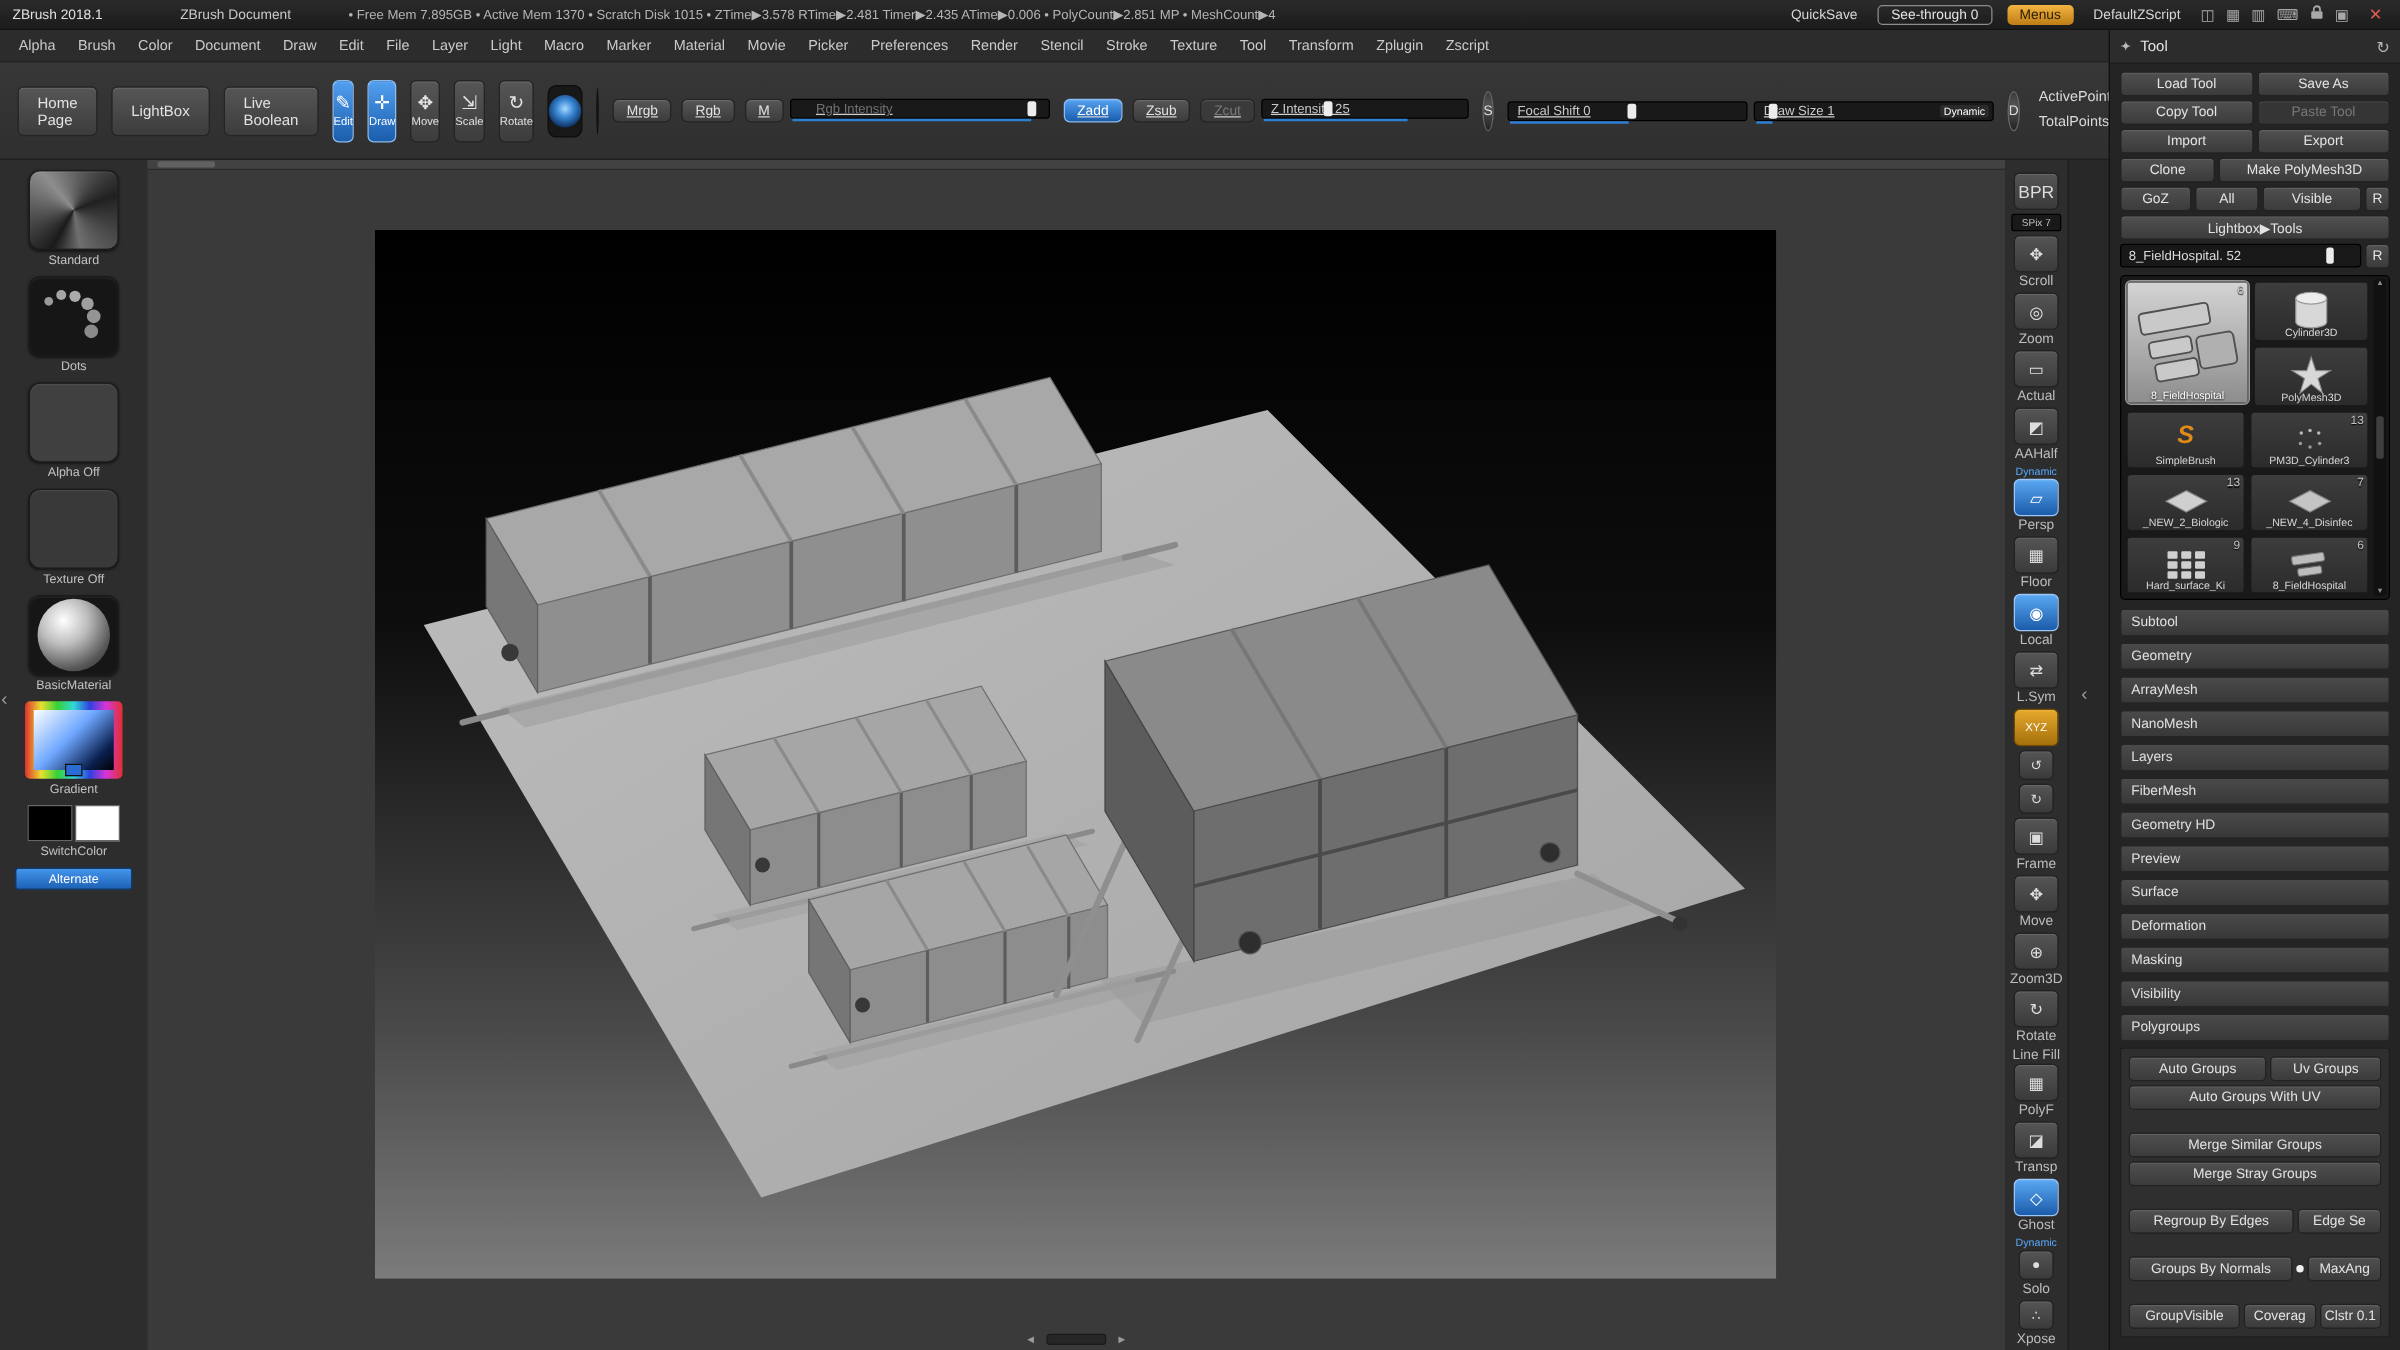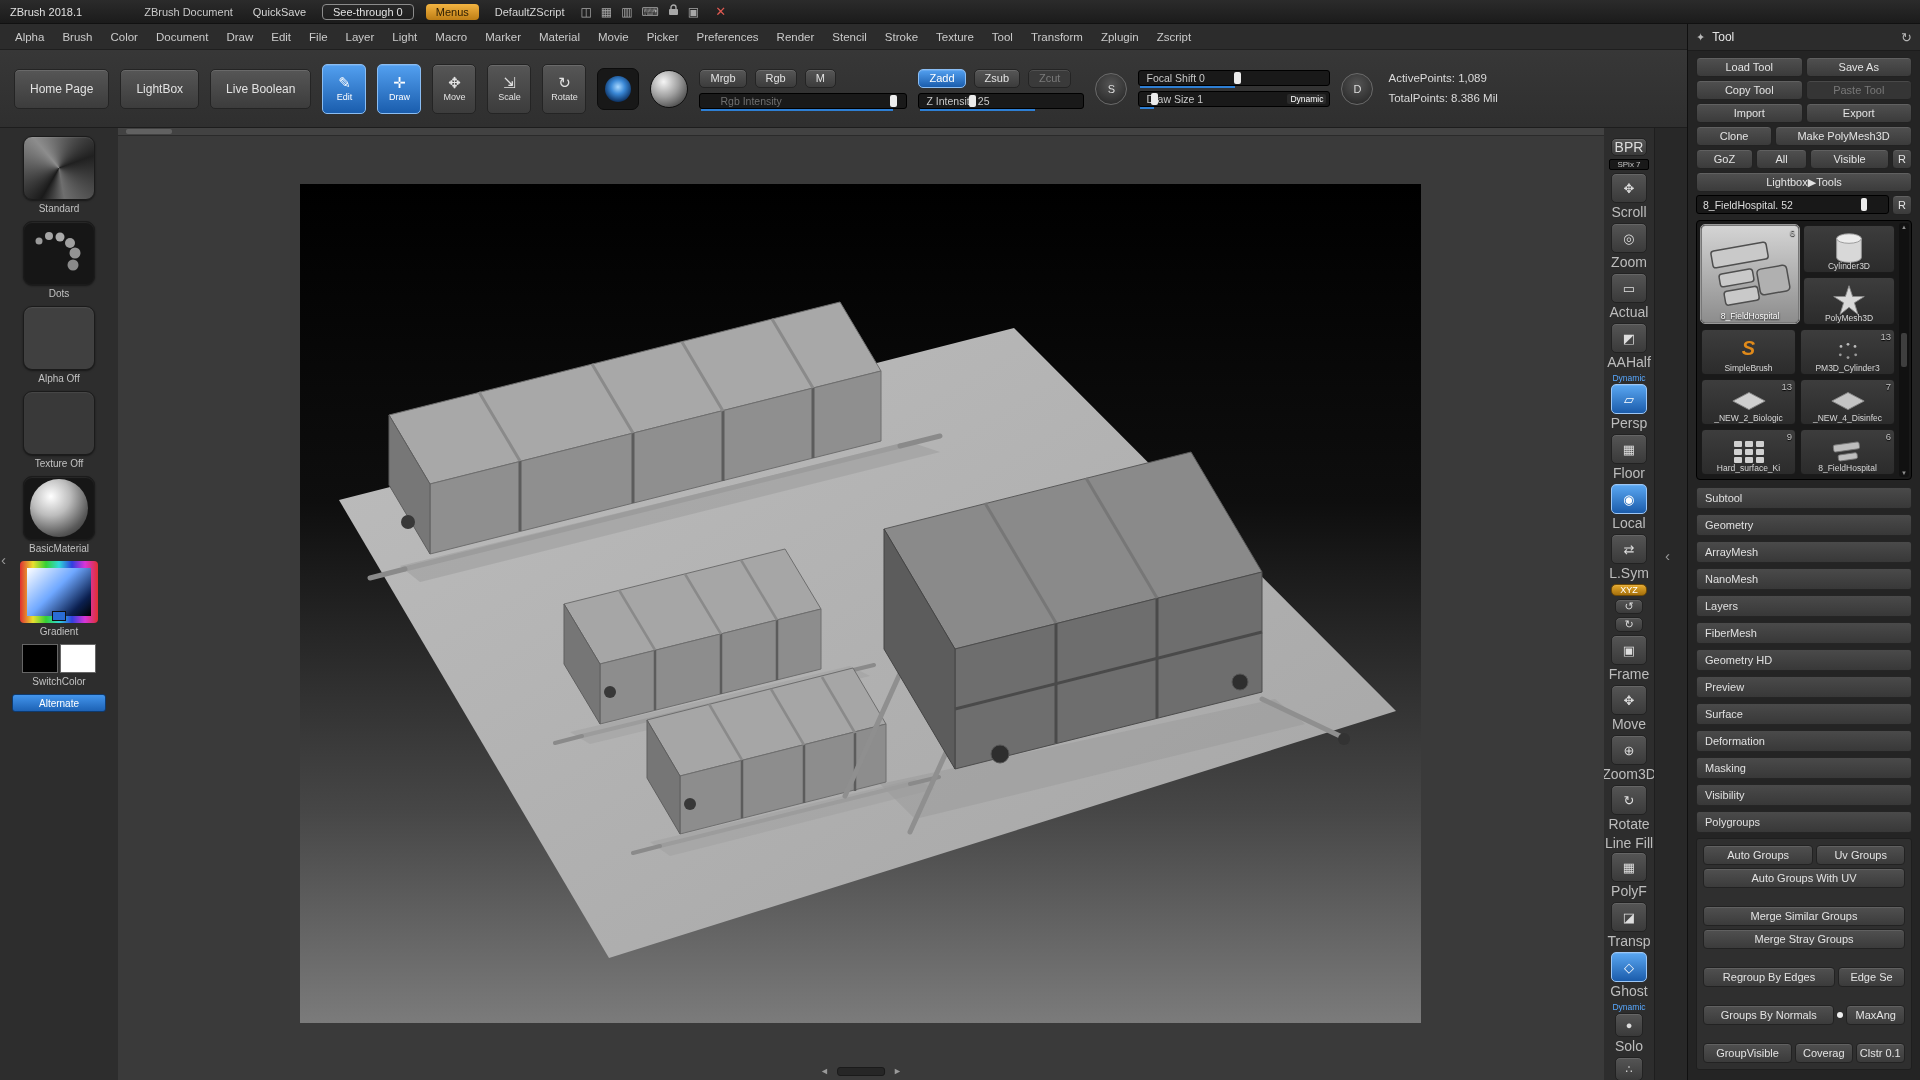--- a/index.html
+++ b/index.html
@@ -23,21 +23,21 @@
   .btn{background:linear-gradient(#565656,#3c3c3c);border:1px solid #242424;border-radius:5px;color:#e2e2e2;display:inline-flex;align-items:center;justify-content:center;box-shadow:inset 0 1px 0 rgba(255,255,255,.12);}
   .btn.big{height:38px;padding:0 15px;font-size:12px;}
   .btn.tbtn{width:42px;height:48px;flex-direction:column;gap:2px;font-size:9px;}
   .btn .glyph{font-size:15px;line-height:1;}
   .btn.active{background:linear-gradient(#53a0f0,#1a5dad);border-color:#8abdf3;color:#fff;}
   .btn.small{height:17px;padding:0 10px;font-size:11px;}
   .btn.dimmed{color:#7a7a7a;background:#3a3a3a;}
   .brush-preview{width:40px;height:40px;border-radius:7px;background:#181818;border:1px solid #0c0c0c;display:flex;align-items:center;justify-content:center;}
   .bp-core{width:26px;height:26px;border-radius:50%;background:radial-gradient(circle at 50% 42%,#a8d8ff 0%,#3a88d6 35%,#0d3263 75%,#07131f 100%);}
   .material-sphere{width:36px;height:36px;border-radius:50%;background:radial-gradient(circle at 35% 30%,#f5f5f5,#9e9e9e 45%,#2c2c2c 95%);border:1px solid #111;}
-  .col{display:flex;flex-direction:column;gap:5px;}
+  .col{display:flex;flex-direction:row;gap:5px;text-decoration:underline;}
   .row{display:flex;gap:8px;}
   .slider{position:relative;height:16px;background:#191919;border:1px solid #000;border-radius:3px;color:#c9c9c9;font-size:10.5px;display:flex;align-items:center;padding:0 7px;box-sizing:border-box;}
   .slider.dim .sl-text{color:#707070;padding-left:13px;}
   .w200{width:208px;} .w160{width:166px;} .w190{width:192px;}
   .slider .handle{position:absolute;top:1px;width:7px;height:12px;background:#ececec;border-radius:2px;}
   .slider .fill{position:absolute;left:1px;bottom:-3px;height:2px;background:#2e7fd4;}
   .chip{position:absolute;right:3px;font-size:8.5px;color:#fff;background:#2a2a2a;border-radius:2px;padding:0 3px;}
   .dial{width:30px;height:30px;border-radius:50%;background:radial-gradient(circle at 50% 35%,#555,#222);border:1px solid #6a6a6a;display:flex;align-items:center;justify-content:center;font-size:11px;color:#ddd;}
   .points{font-size:11.5px;color:#dadada;line-height:1.7;margin-left:4px;white-space:nowrap;}
   
@@ -65,21 +65,21 @@
   .edge-arrow{position:absolute;color:#9a9a9a;font-size:15px;line-height:1;z-index:5;}
   .edge-arrow.left{left:1px;top:552px;}
   
   .rightshelf{position:absolute;left:1604px;top:128px;width:50px;bottom:0;display:flex;flex-direction:column;align-items:center;padding-top:10px;gap:3px;box-sizing:border-box;overflow:hidden;}
   .rs-item{display:flex;flex-direction:column;align-items:center;gap:1px;}
   .rs-btn{width:34px;height:28px;background:linear-gradient(#555,#3a3a3a);border:1px solid #222;border-radius:5px;display:flex;align-items:center;justify-content:center;color:#ddd;font-size:13px;box-shadow:inset 0 1px 0 rgba(255,255,255,.1);}
   .rs-btn.sm{width:26px;height:22px;font-size:11px;}
   .rs-btn.active{background:linear-gradient(#5aa7f2,#1b5cab);border-color:#9cc6f5;color:#fff;}
   .rs-btn.accent{background:linear-gradient(#e6a92c,#a5700c);border-color:#6e4a06;color:#fff;font-size:9px;}
   .rs-btn.txt{font-size:14px;}
-  .rs-label{font-size:14px;color:#bdbdbd;}
+  .rs-label{font-size:11px;color:#bdbdbd;}
   .rs-sub{font-size:8.5px;color:#57a8ff;}
   .rs-slider{width:38px;height:12px;background:#191919;border:1px solid #000;border-radius:2px;color:#c5c5c5;font-size:8px;display:flex;align-items:center;justify-content:center;}
   
   .divider{position:absolute;left:1654px;top:128px;width:33px;bottom:0;background:#282828;border-left:1px solid #1e1e1e;}
   .divider .edge-arrow{left:10px;top:420px;position:absolute;}
   
   .dock{position:absolute;left:1687px;top:24px;right:0;bottom:0;background:#242424;border-left:1px solid #101010;overflow:hidden;}
   .dock-header{height:26px;display:flex;align-items:center;gap:7px;padding:0 8px;background:#2c2c2c;border-bottom:1px solid #1c1c1c;font-size:12px;color:#e4e4e4;}
   .dh-icon{color:#b9b9b9;font-size:11px;}
   .dh-title{flex:1;}
@@ -113,20 +113,21 @@
   .tsh{width:6px;height:34px;background:#3e3e3e;border-radius:2px;}
 </style>
 </head>
 <body>
 
 <div class="screen">
 
   <div class="titlebar">
     <span class="tb-app">ZBrush 2018.1</span>
     <span class="tb-doc">ZBrush Document</span>
+    <span class="tb-stats">• Free Mem 7.895GB • Active Mem 1370 • Scratch Disk 1015 • ZTime▶3.578 RTime▶2.481 Timer▶2.435 ATime▶0.006 • PolyCount▶2.851 MP • MeshCount▶4</span>
     <div class="tb-right">
       <span class="tb-btn">QuickSave</span>
       <span class="tb-outline">See-through 0</span>
       <span class="tb-menus">Menus</span>
       <span class="tb-btn">DefaultZScript</span>
       <span class="tb-icons">
         <span>◫</span>
         <span>▦</span>
         <span>▥</span>
         <span>⌨</span>

